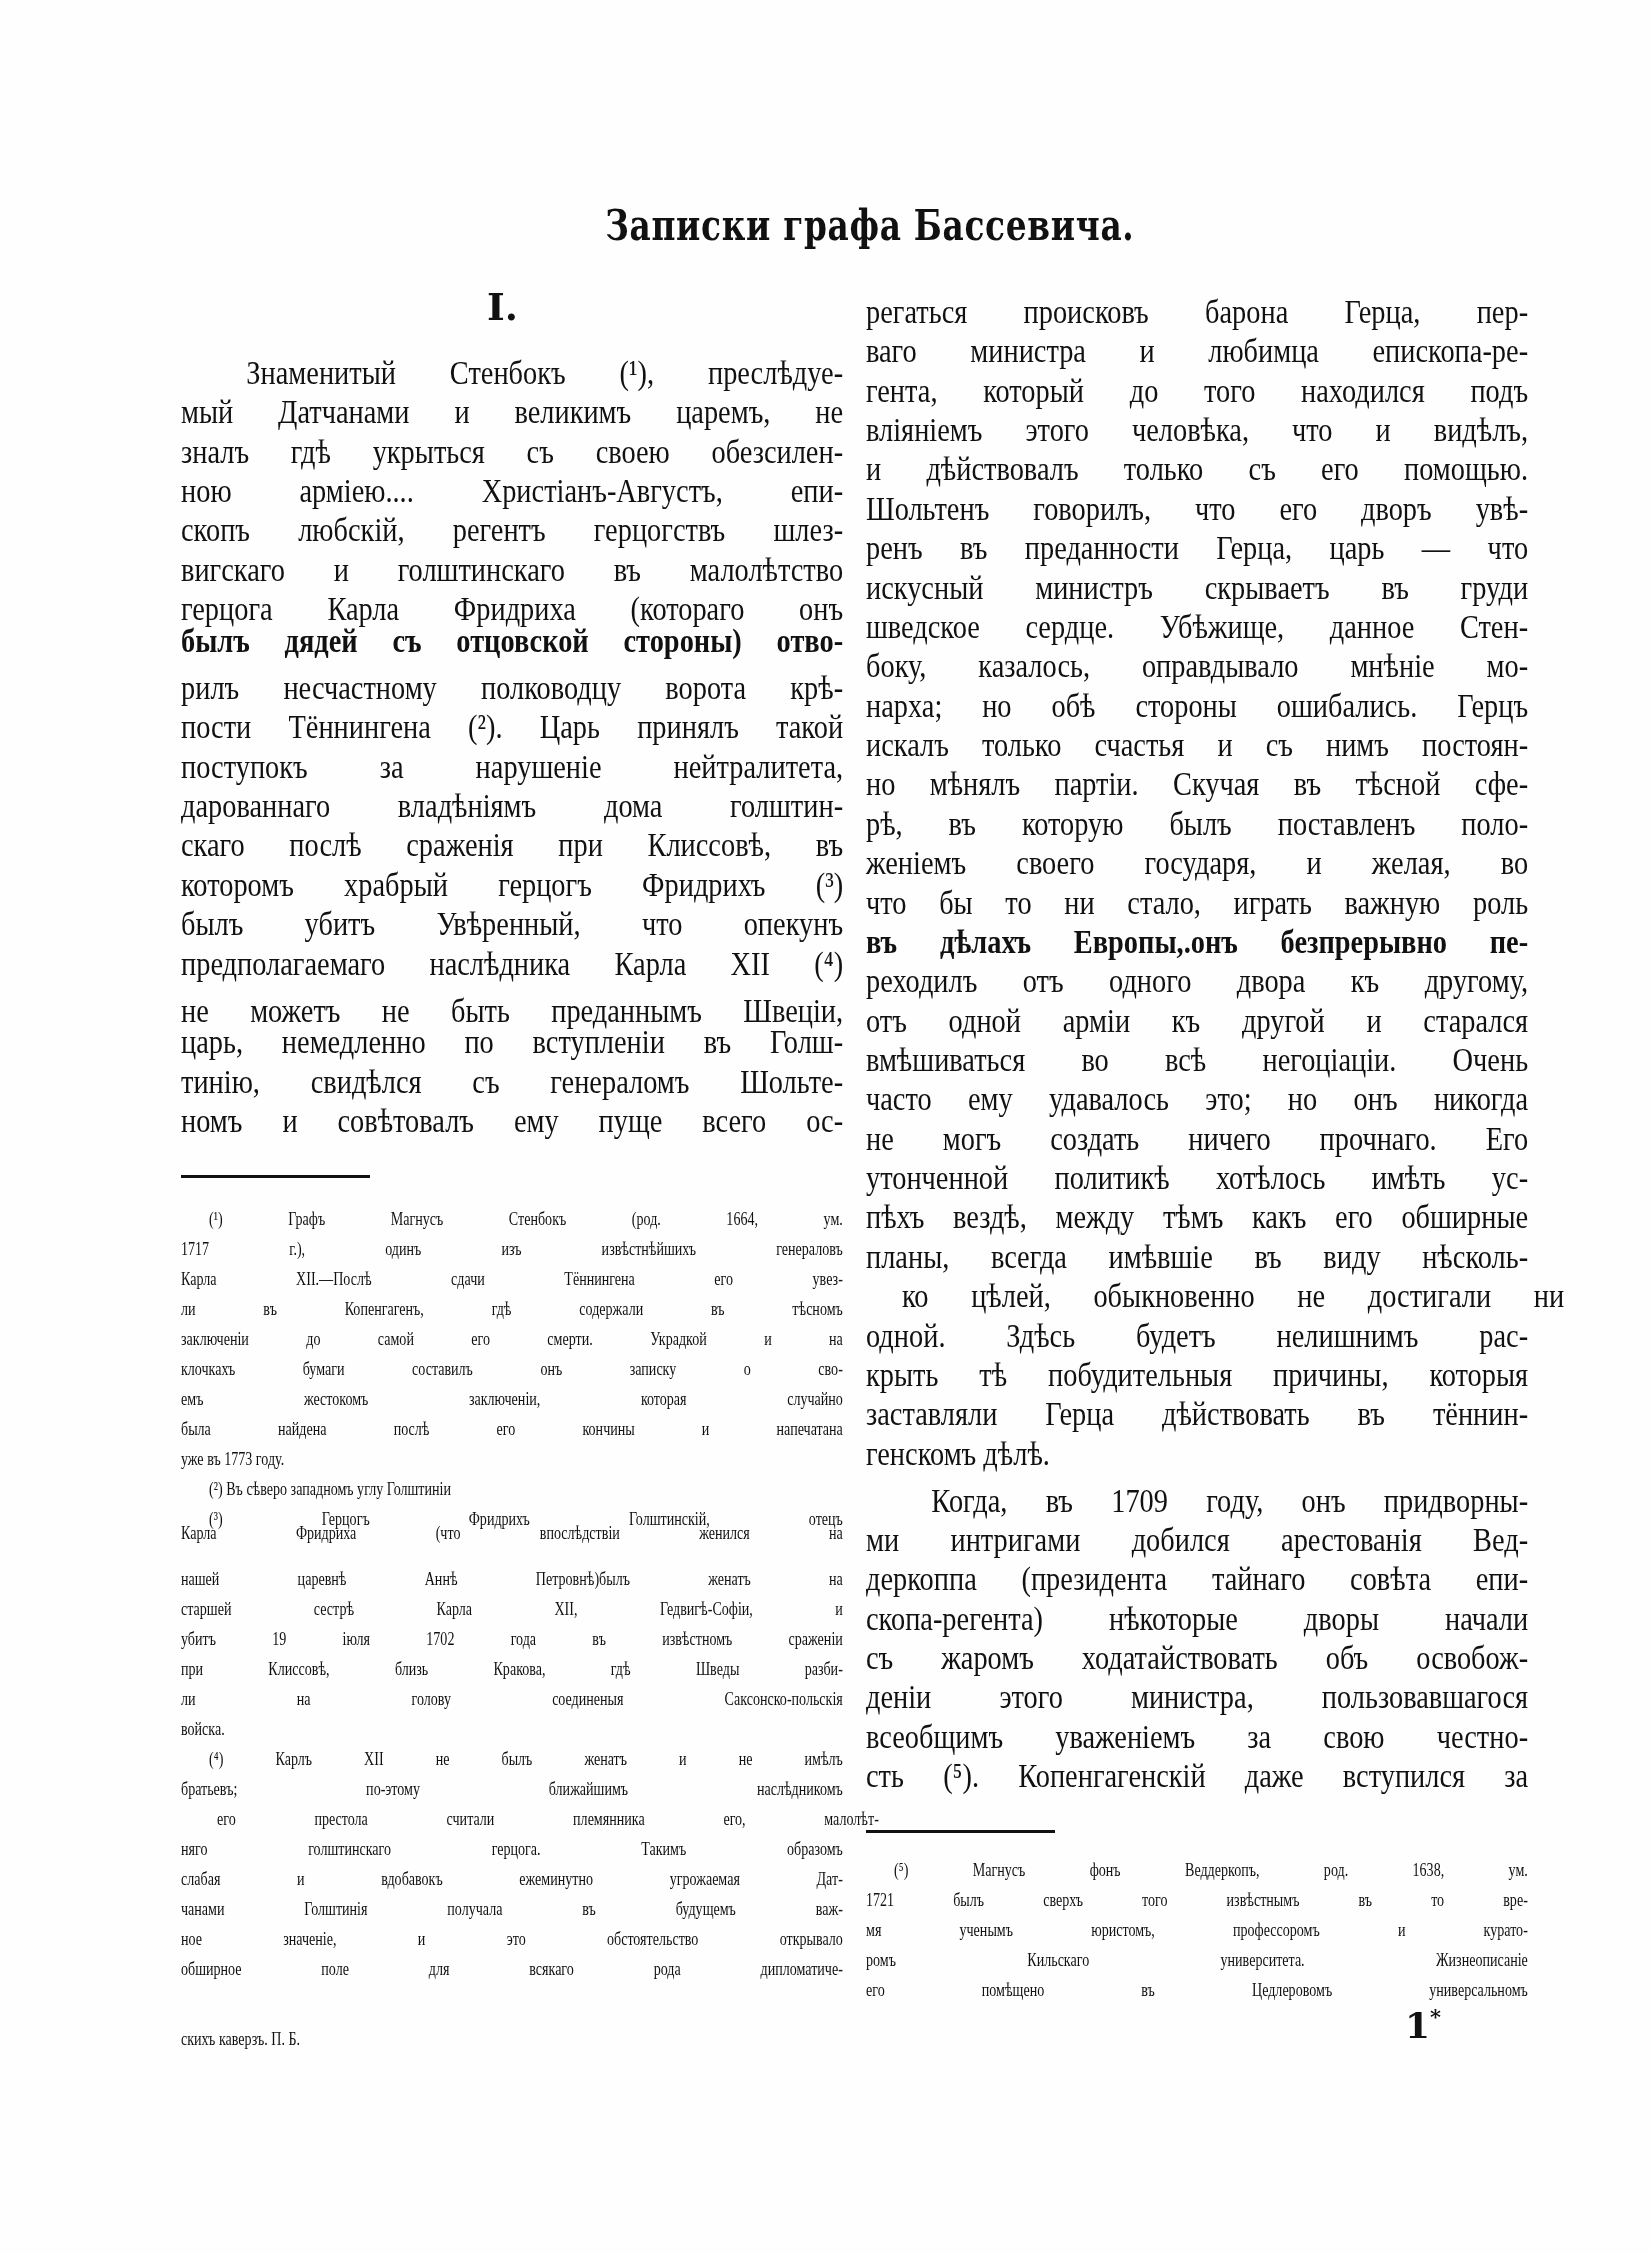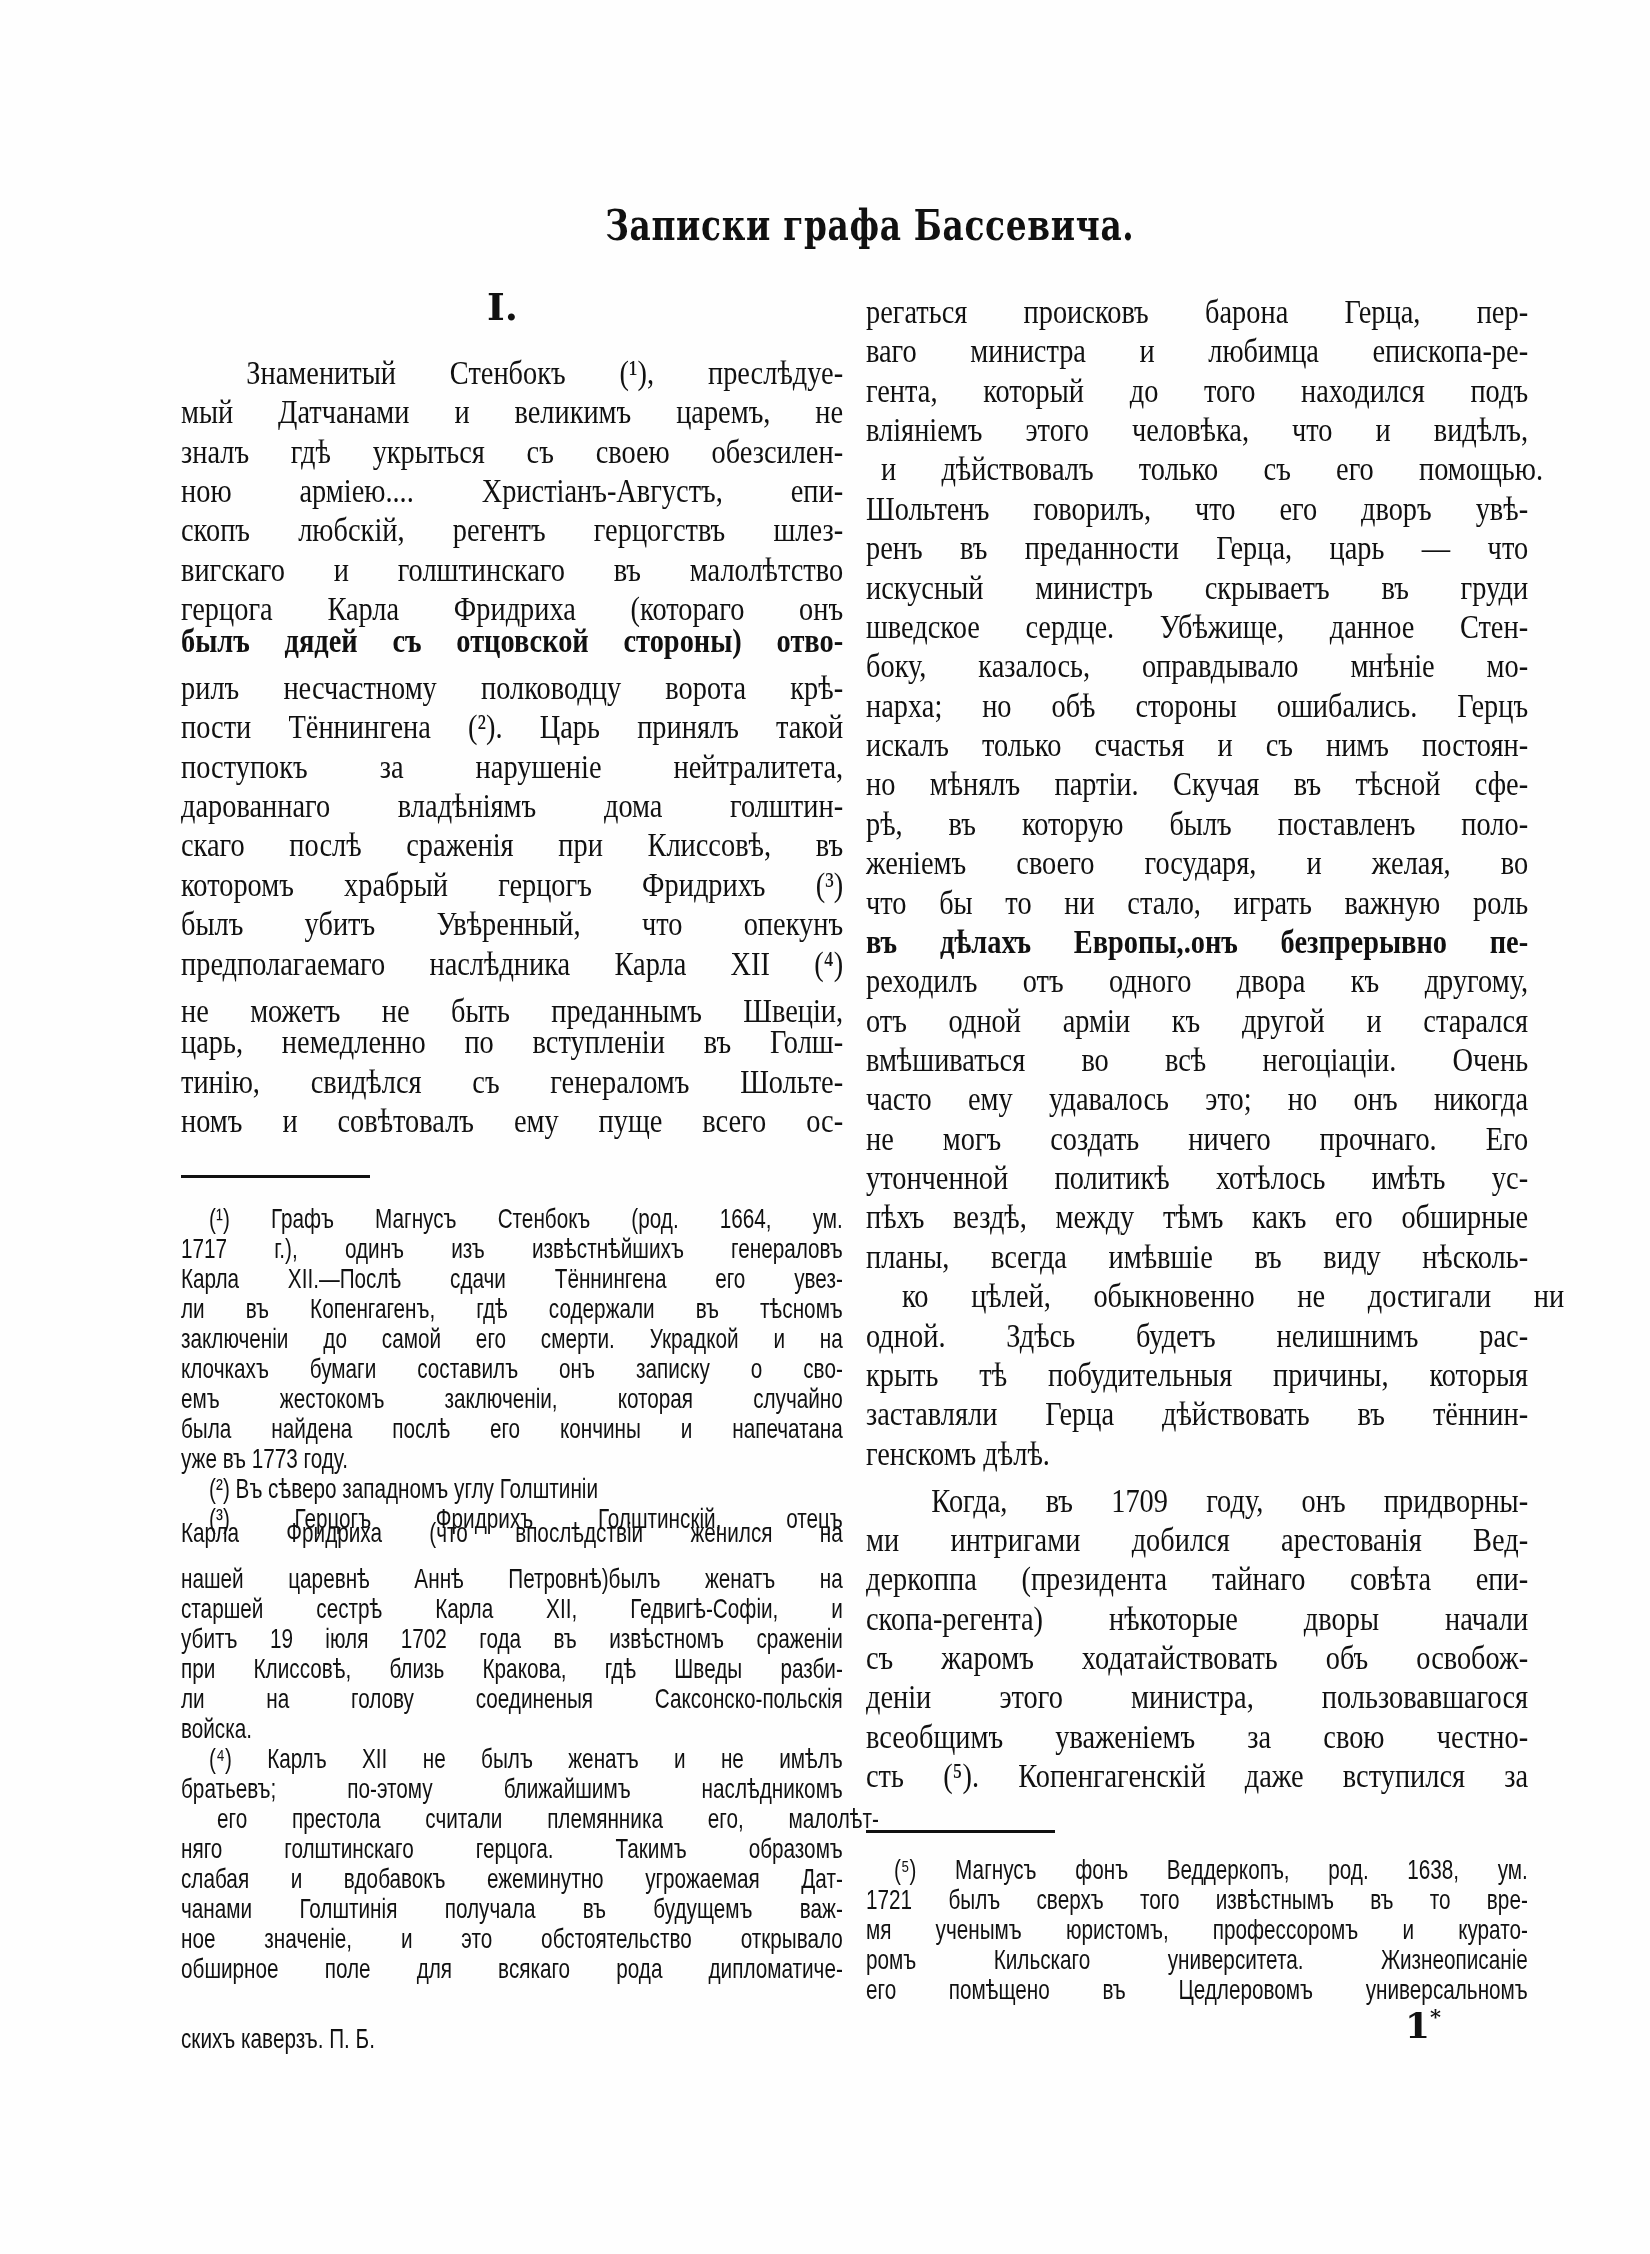--- a/index.html
+++ b/index.html
@@ -20,21 +20,21 @@
   .col.right { left: 866px; width: 662px; }
   .line {
     position: absolute; left: 0; width: 100%; white-space: nowrap;
     font-family: "Liberation Serif", serif; text-align: justify; text-align-last: justify;
     overflow: visible;
   }
   .main .line { font-size: 33px; height: 43px; line-height: 43px; font-stretch: condensed; }
   .main .line span.inner { display: block; transform: scaleX(0.86); transform-origin: 0 0; width: 116.3%; text-align: justify; text-align-last: justify; }
   .main .line.last span.inner { text-align-last: left; }
   .main .line.indent span.inner { padding-left: 76px; box-sizing: border-box; }
-  .notes .line { font-size: 28px; height: 30px; line-height: 30px; font-family: Liberation Sans, sans-serif; }
+  .notes .line { font-size: 19px; height: 30px; line-height: 30px; font-family: Liberation Serif, serif; }
   .notes .line span.inner { display: block; transform: scaleX(0.74); transform-origin: 0 0; width: 135.1%; text-align: justify; text-align-last: justify; }
   .notes .line.last span.inner { text-align-last: left; }
   .notes .line.indent span.inner { padding-left: 38px; box-sizing: border-box; }
   .rule { position: absolute; height: 2.8px; background: #111; width: 189px; }
   .pagenum {
     position: absolute; left: 1405px; top: 2004px; font-family: "DejaVu Serif", serif;
     font-weight: bold; font-size: 36px;
   }
   .pagenum sup { font-size: 21px; vertical-align: top; }
 </style>
@@ -200,21 +200,21 @@
       </div>
       <div class="line" style="top: 39px;">
         <span class="inner">ваго министра и любимца епископа-ре-</span>
       </div>
       <div class="line" style="top: 79px;">
         <span class="inner">гента, который до того находился подъ</span>
       </div>
       <div class="line" style="top: 118px;">
         <span class="inner">вліяніемъ этого человѣка, что и видѣлъ,</span>
       </div>
-      <div class="line" style="top: 157px; margin-left: 15px;">
+      <div class="line" style="top: 157px;">
         <span class="inner">и дѣйствовалъ только съ его помощью.</span>
       </div>
       <div class="line" style="top: 197px;">
         <span class="inner">Шольтенъ говорилъ, что его дворъ увѣ-</span>
       </div>
       <div class="line" style="top: 236px;">
         <span class="inner">ренъ въ преданности Герца, царь — что</span>
       </div>
       <div class="line" style="top: 276px;">
         <span class="inner">искусный министръ скрываетъ въ груди</span>

